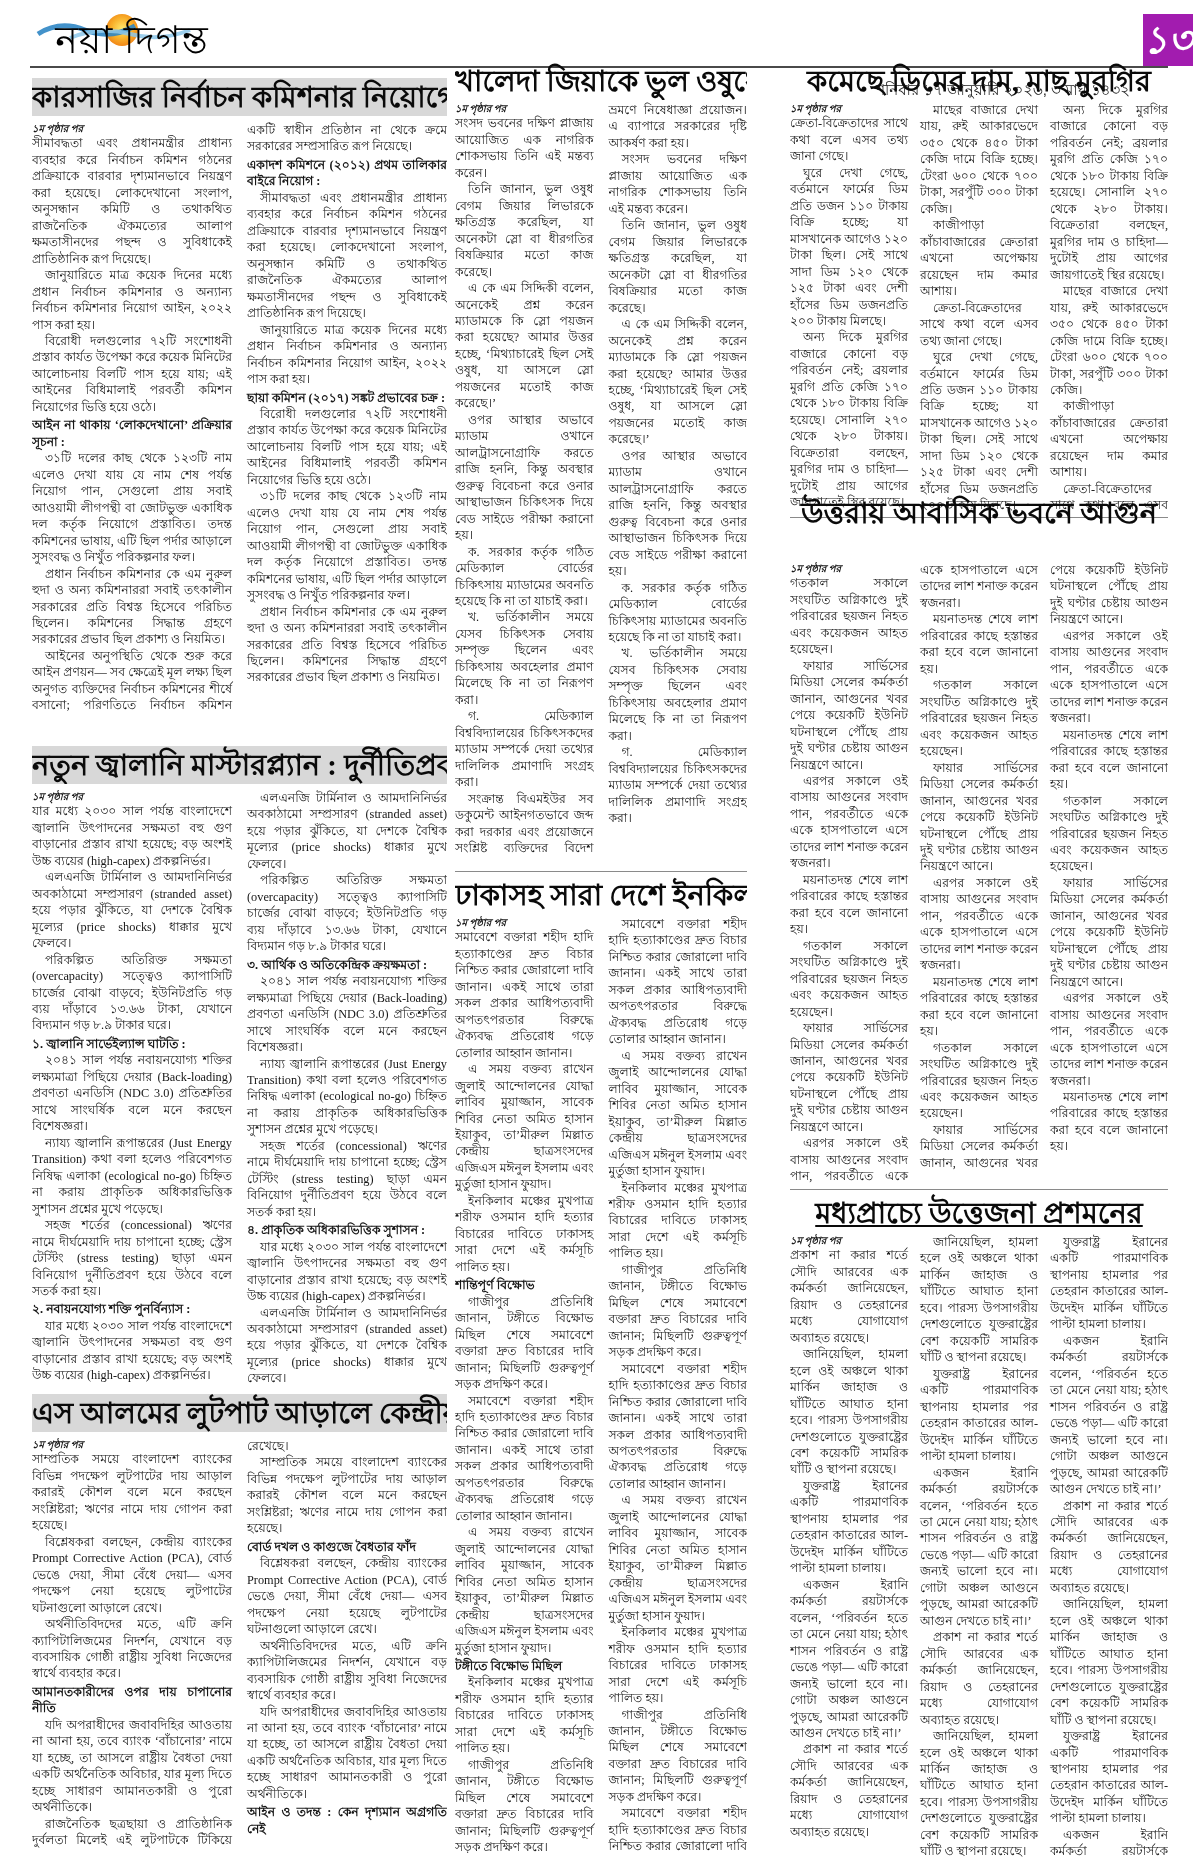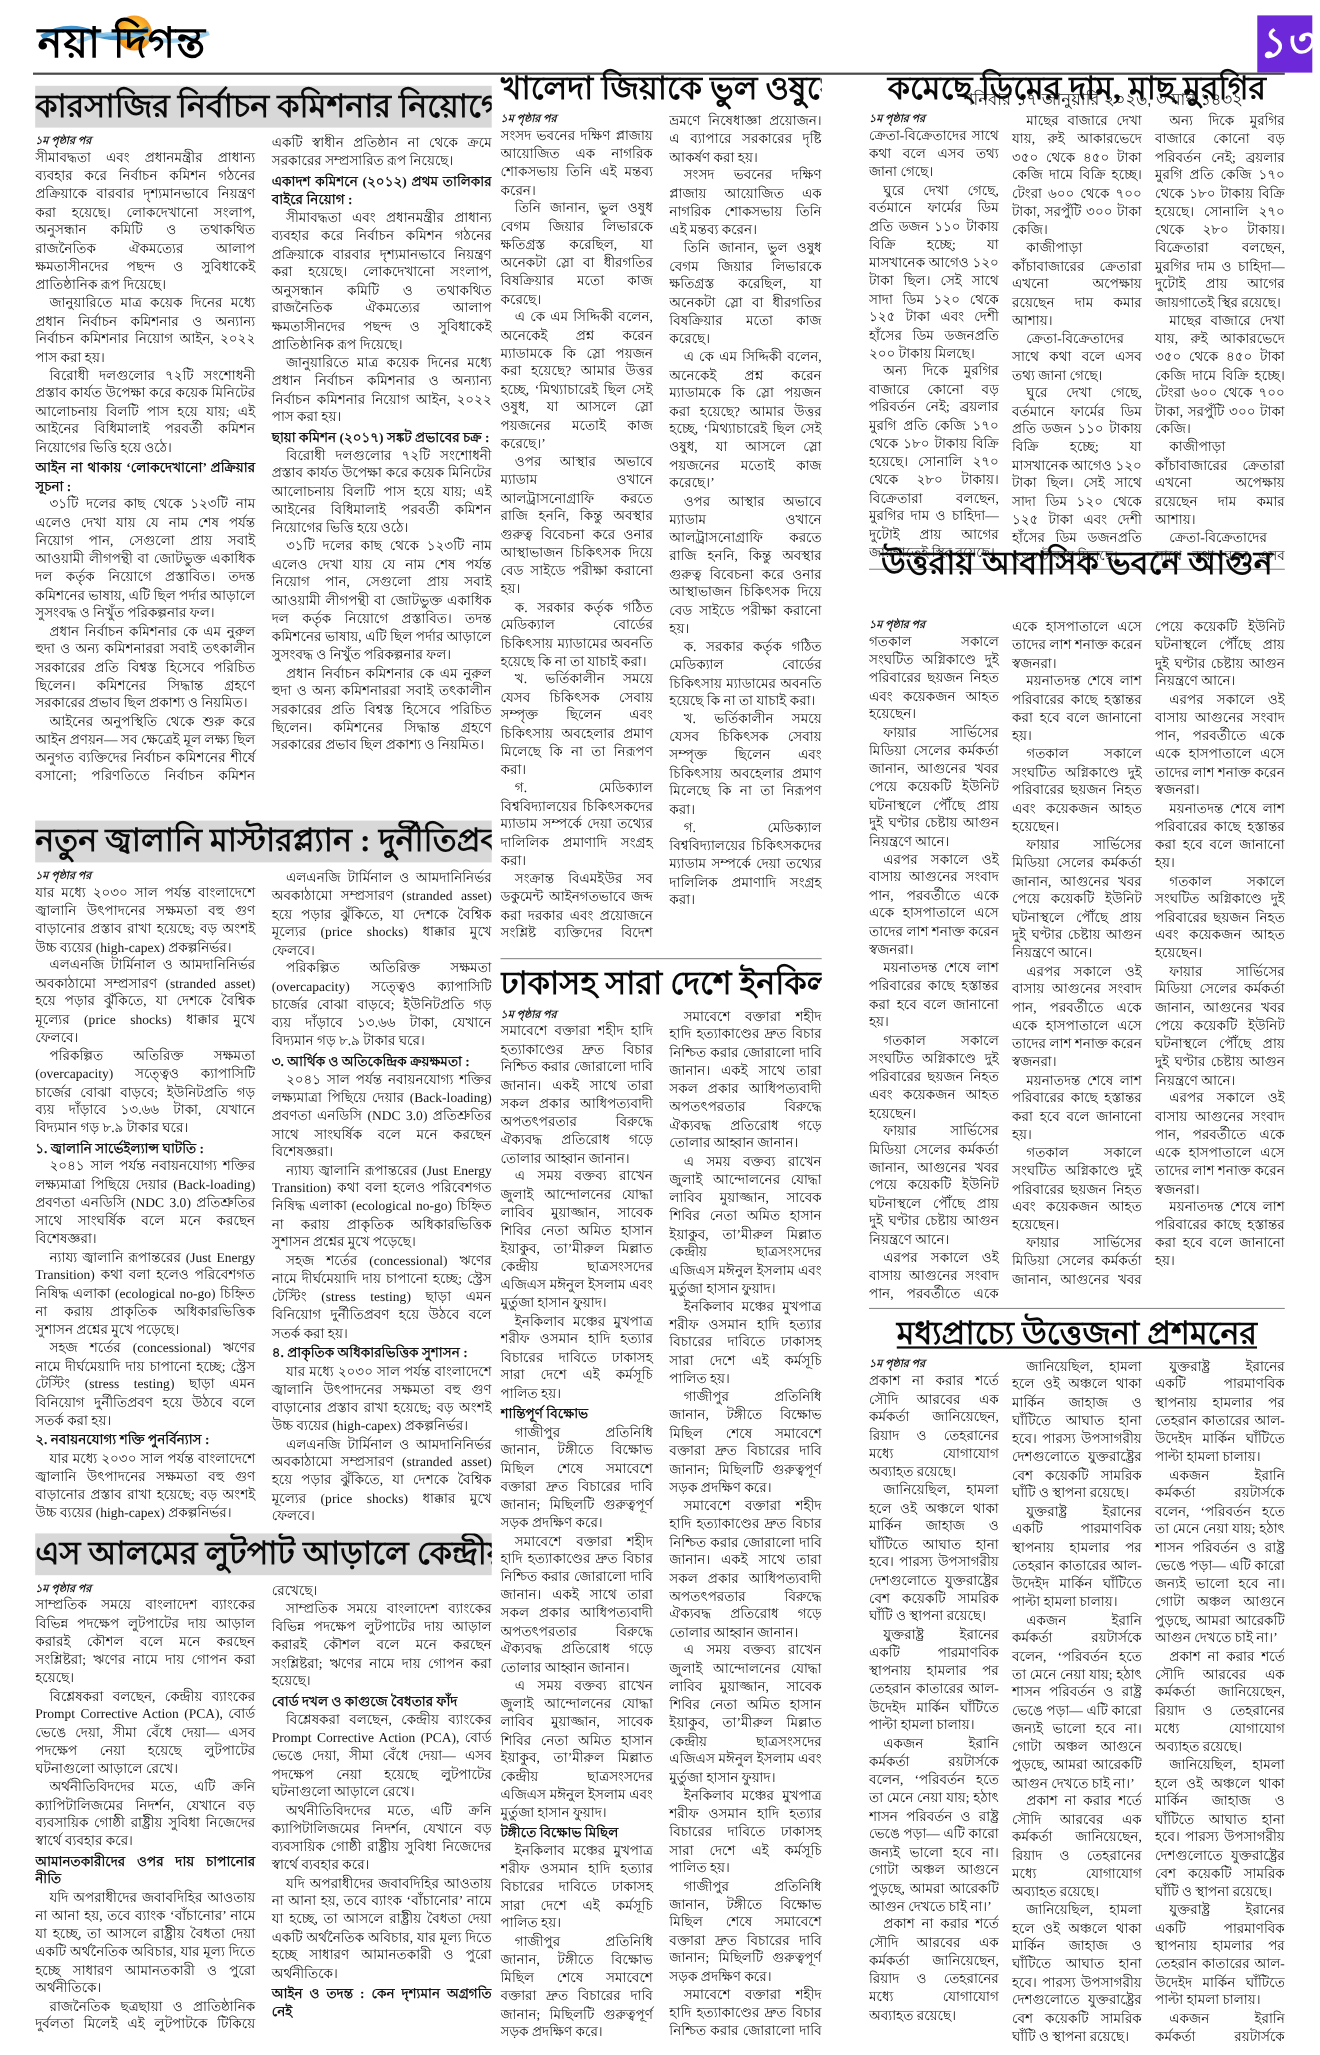--- a/index.html
+++ b/index.html
@@ -7,31 +7,31 @@
     width:1200px;height:1868px;position:relative;background:#ffffff;
     font-family:"Liberation Serif","DejaVu Serif",serif;color:#161616;
     overflow:hidden;
   }
   
   .header{position:absolute;left:0;top:0;width:1200px;height:66px;}
   .logo{position:absolute;left:30px;top:12px;width:200px;height:54px;}
   .logo svg{position:absolute;left:0;top:0;}
   .logo-text{
     position:absolute;left:4px;top:8px;width:196px;
-    font-size:38px;font-weight:bold;color:#000;line-height:1.1;
-    white-space:nowrap;letter-spacing:1px;
+    font-size:38px;font-weight:normal;color:#000;line-height:1.1;
+    white-space:nowrap;letter-spacing:1px;text-align:center;
   }
   .dateline{
     position:absolute;right:70px;top:34px;font-size:15px;color:#222;
     font-family:"Liberation Sans","DejaVu Sans",sans-serif;
     margin-top:44px;
   }
   .page-badge{
     position:absolute;left:1143px;top:14px;width:50px;height:52px;
-    background:#6d28d9;color:#ffffff;text-align:center;
+    background:#a21caf;color:#ffffff;text-align:center;
     font-size:38px;font-weight:bold;line-height:52px;font-style:italic;
   }
   .header-rule{position:absolute;left:30px;top:66px;width:1138px;height:2px;background:#4a4a4a;}
 
   
   .headline{
     position:absolute;font-weight:bold;text-align:center;color:#0a0a0a;
     white-space:nowrap;overflow:hidden;
   }
   .hl-box{background:#d8d8d8;font-size:29px;line-height:38px;}

